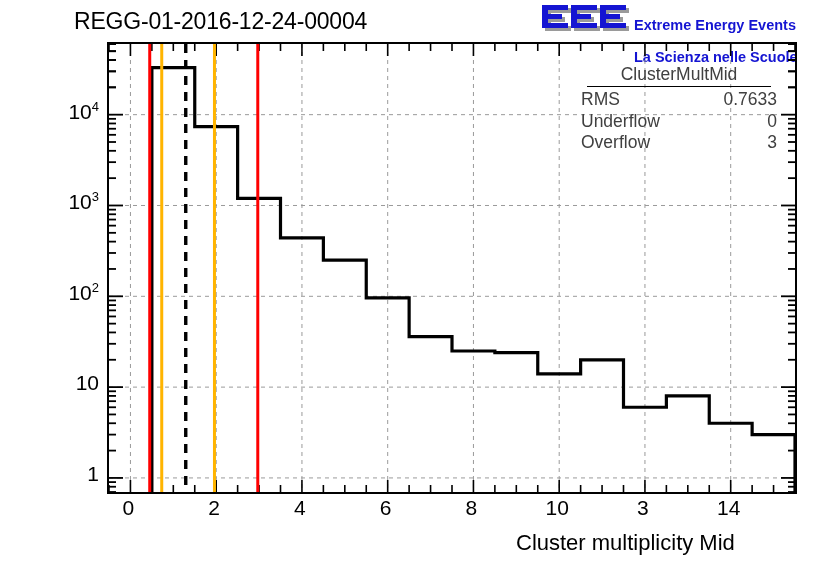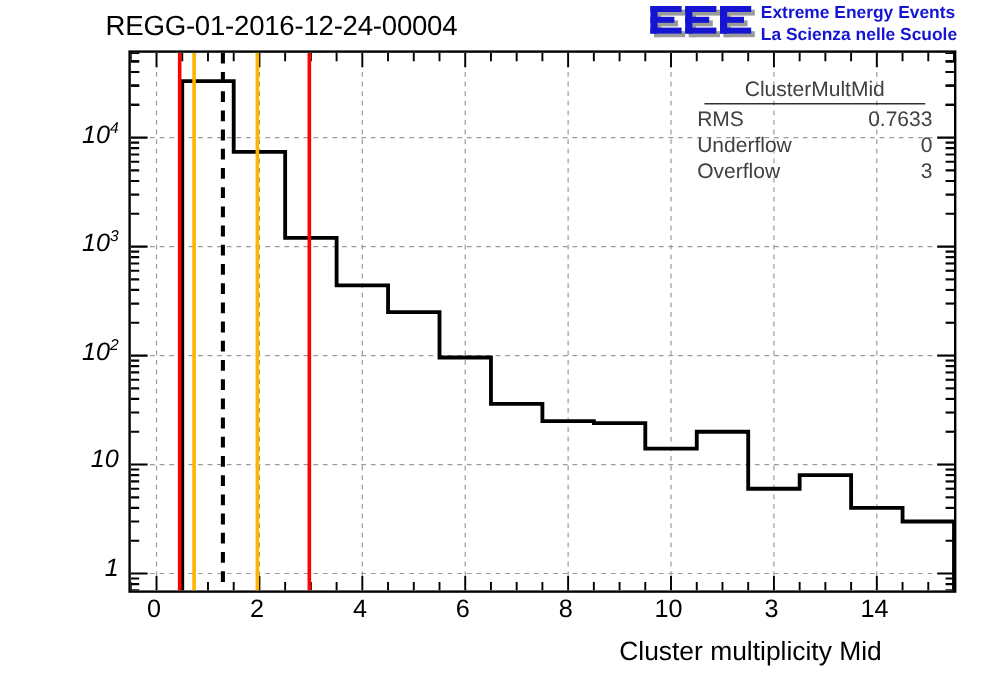--- a/index.html
+++ b/index.html
@@ -1,36 +1,36 @@
 <!DOCTYPE html>
 <html><head>
 <meta charset="utf-8">
 <style>
   html,body{margin:0;padding:0;background:#ffffff;}
   body{width:836px;height:572px;position:relative;overflow:hidden;
        font-family:"Liberation Sans", sans-serif; color:#000;}
 
   
   #plot-title{
-    position:absolute; left:88px; top:8px;
+    position:absolute; left:74px; top:8px;
     font-size:23px; letter-spacing:-0.2px; white-space:nowrap;
   }
   #eee-logo{position:absolute; left:540px; top:2px; width:292px; height:38px;}
   #eee-mark{position:absolute; left:0; top:1px; width:90px; height:32px;}
   #eee-text{position:absolute; left:94px; top:0px; color:#1414d2;
             font-size:14.5px; line-height:18px; font-weight:600; white-space:nowrap;}
-  #eee-text div{white-space:nowrap;}
+  #eee-text div{white-space:nowrap;margin-top:14px;}
 
   
   #frame{position:absolute; left:107px; top:42px; width:690px; height:452px;
          border:2px solid #000; box-sizing:border-box;}
   #plot-svg{position:absolute; left:0; top:0;}
 
   
-  .ylab{position:absolute; text-align:right; font-size:21px; white-space:nowrap;font-style:italic;}
+  .ylab{position:absolute; text-align:right; font-size:21px; white-space:nowrap;}
   .ylab sup{font-size:13px; vertical-align:super;}
   .xlab{position:absolute; text-align:center; font-size:21px; width:40px;}
   #xaxis-title{position:absolute; font-size:22px; white-space:nowrap;
                left:516px; top:530px;}
 
   
   #stats-box{position:absolute; left:579px; top:64px; width:200px;
              font-size:17.5px; color:#404040;}
   #stats-title{text-align:center; border-bottom:1.5px solid #000;
                padding-bottom:1px; margin:0 8px 2px 8px;}

